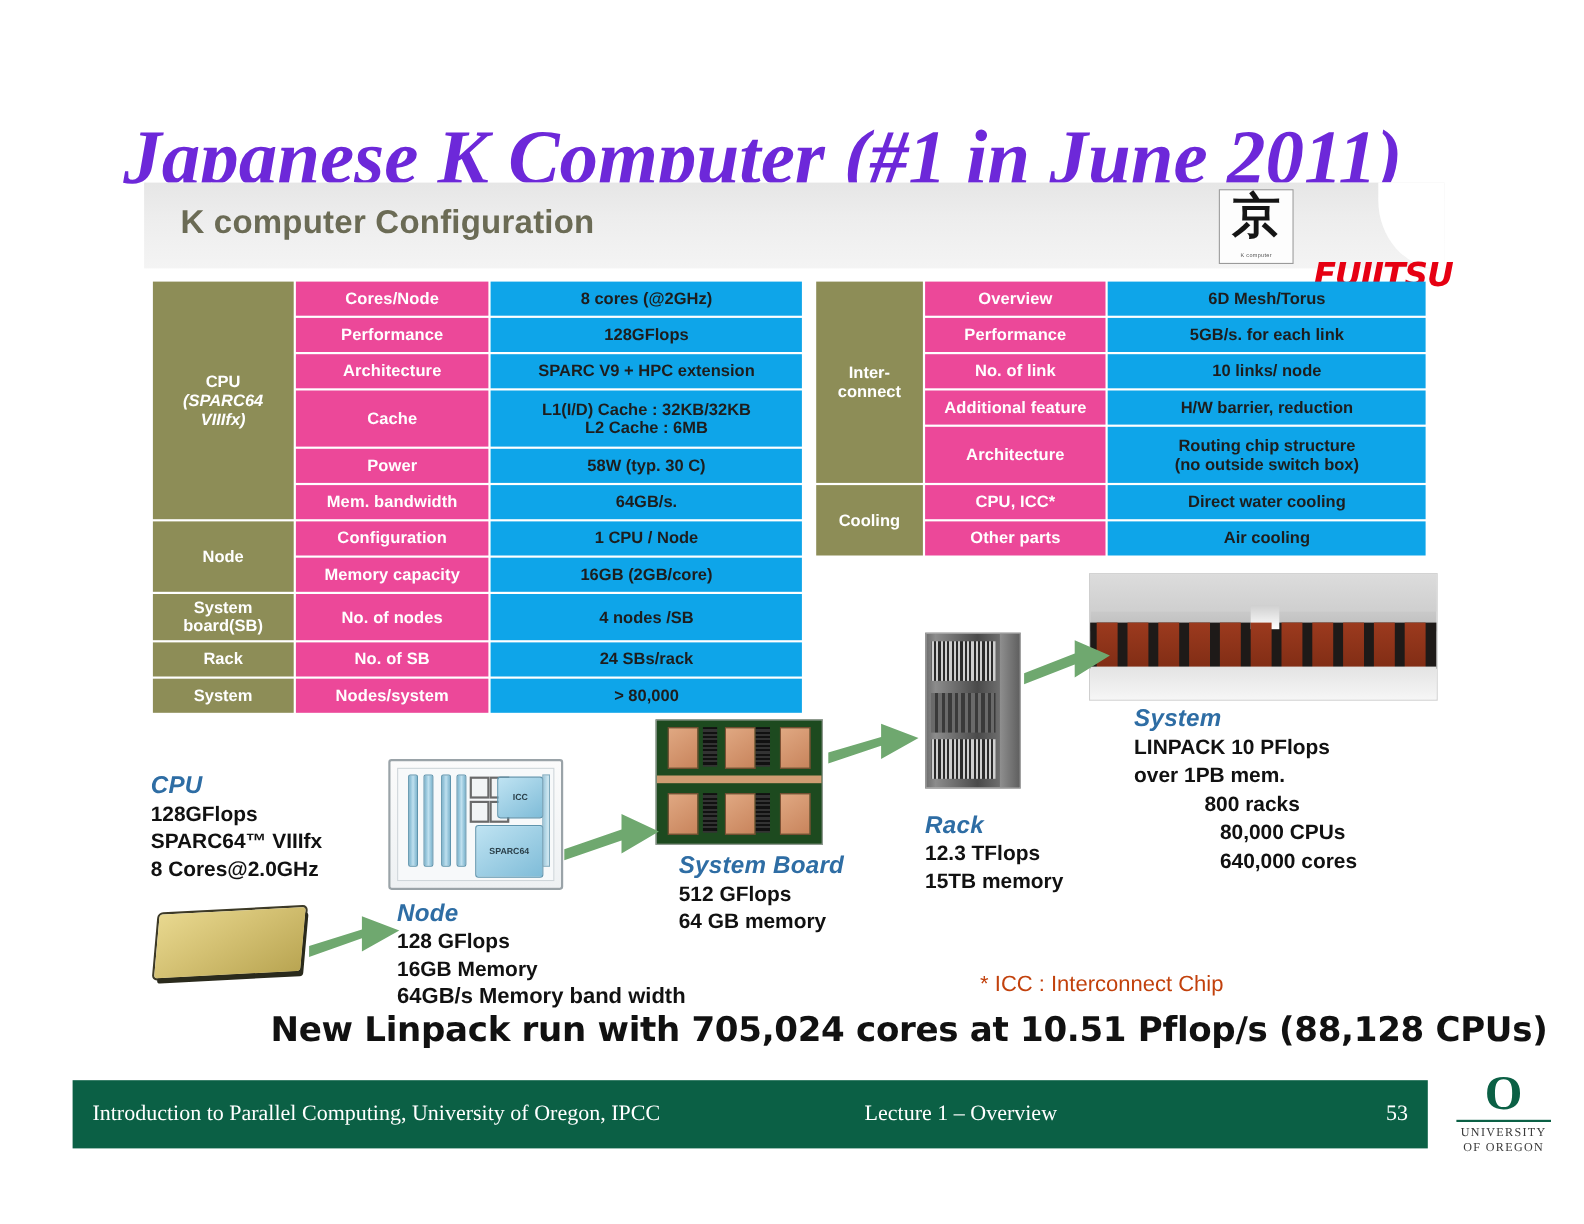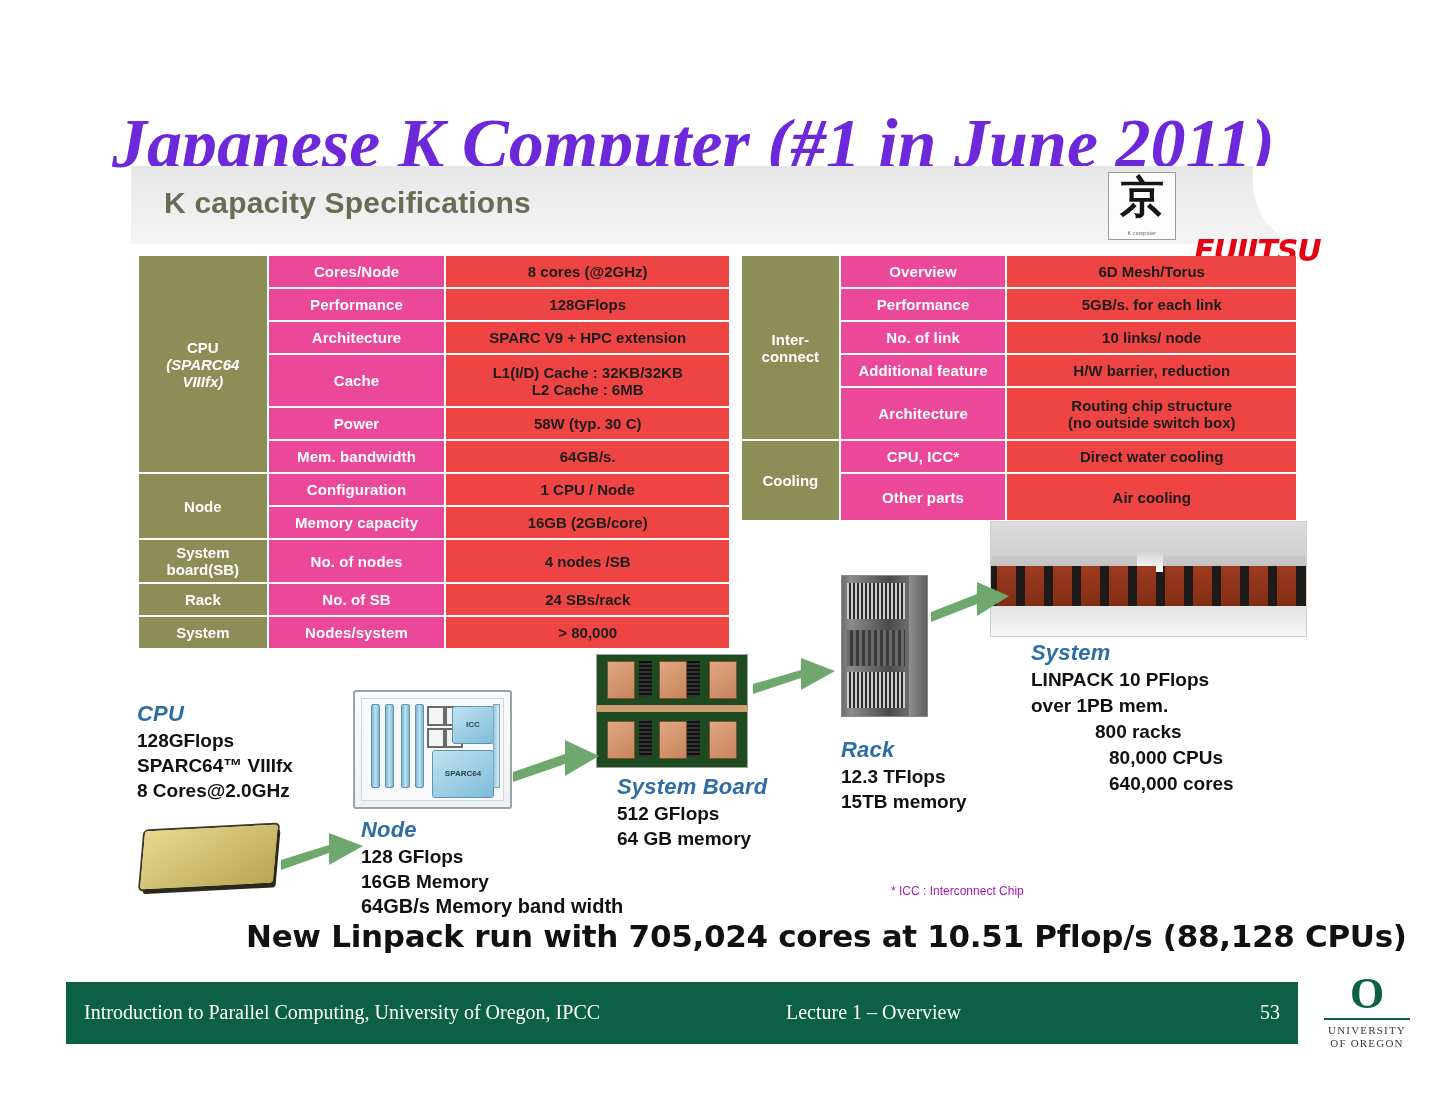--- a/index.html
+++ b/index.html
@@ -105,21 +105,21 @@
     color:#ffffff;
     font-weight:bold;
     letter-spacing:0.1px;
   }
   td.grp{
     background:#8d8d57;
     color:#ffffff;
     font-weight:bold;
   }
   td.val{
-    background:#ef4444;
+    background:#0ea5e9;
     color:#1d1d1d;
     font-weight:bold;
   }
   td.grp .ital{
     font-style:italic;
     font-weight:bold;
     display:block;
   }
 
   #table-left{ left:6px; top:88px; width:594px; }
@@ -280,21 +280,21 @@
   #lbl-node{ left:230px; top:651px; }
   #lbl-sb{ left:486px; top:608px; }
   #lbl-rack{ left:710px; top:571px; }
   #lbl-system{ left:900px; top:474px; }
   #lbl-system .ln{ line-height:26px; }
   #lbl-system .ln.ind{ padding-left:64px; }
   #lbl-system .ln.ind2{ padding-left:78px; }
 
   #icc-note{
     position:absolute;left:760px;top:718px;
-    font-size:12px;color:#a21caf;font-weight:normal;white-space:nowrap;
+    font-size:20px;color:#c2410c;font-weight:normal;white-space:nowrap;
   }
 
   
   #linpack-line{
     position:absolute;
     left:115px; top:752px;
     font-family:"DejaVu Sans", sans-serif;
     font-size:31px;
     font-weight:bold;
     color:#111;
@@ -342,21 +342,21 @@
 </style>
 </head>
 <body>
 
 <div id="slide-title">Japanese K Computer (#1 in June 2011)</div>
 
 <div id="spec-panel">
 
   <div id="spec-header">
     <div id="spec-header-curve"></div>
-    <div id="spec-header-title">K capacity Specifications</div>
+    <div id="spec-header-title">K computer Configuration</div>
 
     <div id="k-logo">
       <div class="glyph">京</div>
       <div class="sub">K computer</div>
     </div>
     <div id="fujitsu-logo">FUJITSU</div>
   </div>
 
   <table id="table-left" class="spec-table">
     <tbody id="table-left-body">
@@ -433,21 +433,21 @@
         </tr>
         <tr style="height: 51px;">
           <td class="lbl">Architecture</td>
           <td class="val">Routing chip structure<br>(no outside switch box)</td>
         </tr>
         <tr style="height: 31px;">
           <td class="grp" rowspan="2">Cooling</td>
           <td class="lbl">CPU, ICC*</td>
           <td class="val">Direct water cooling</td>
         </tr>
-        <tr style="height: 46px;">
+        <tr style="height: 31px;">
           <td class="lbl">Other parts</td>
           <td class="val">Air cooling</td>
         </tr>
       </tbody>
   </table>
 
   <div id="cpu-chip" class="photo">
     <div class="die"></div>
   </div>
 

